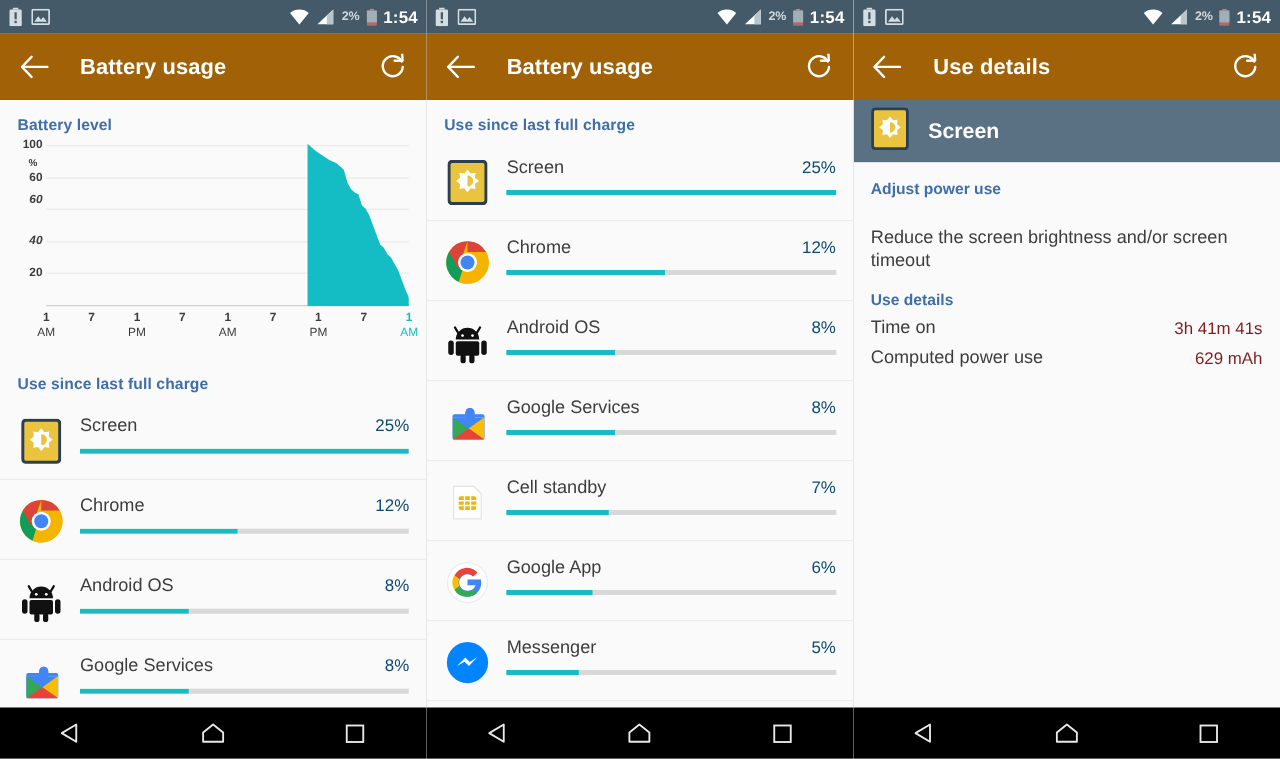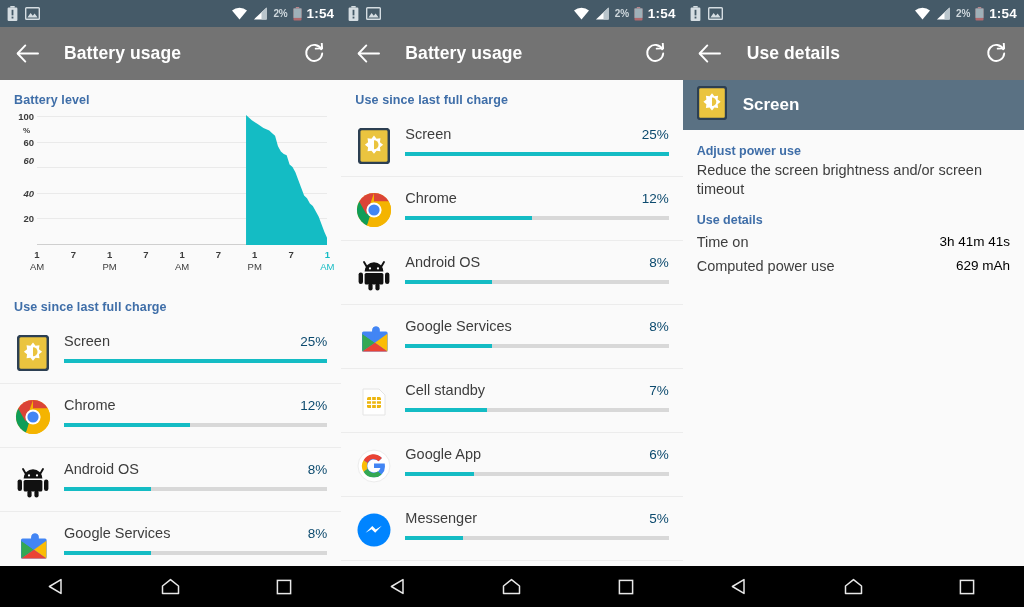--- a/index.html
+++ b/index.html
@@ -10,21 +10,21 @@
 
   
   .statusbar{height:27px;background:#455a68;display:flex;align-items:center;padding:0 7px;flex:none;}
   .sb-left{display:flex;align-items:center;gap:7px;}
   .sb-right{margin-left:auto;display:flex;align-items:center;gap:5px;}
   .sb-pct{color:#cfd8dd;font-size:10px;font-weight:bold;letter-spacing:-.2px;}
   .sb-time{color:#fff;font-size:13.5px;font-weight:bold;letter-spacing:.2px;}
   .ico{display:block;}
 
   
-  .toolbar{height:53px;background:#737373;display:flex;align-items:center;padding:0 14px;flex:none;}
+  .toolbar{height:53px;background:#a16207;display:flex;align-items:center;padding:0 14px;flex:none;}
   .tb-title{color:#fff;font-size:17.5px;font-weight:bold;margin-left:24px;letter-spacing:.1px;}
   .tb-spacer{flex:1;}
   .tb-btn{cursor:pointer;display:flex;align-items:center;justify-content:center;width:26px;height:26px;}
 
   
   .content{flex:1;overflow:hidden;background:#fafafa;position:relative;}
 
   .section-head{color:#3f6ea8;font-size:12.5px;font-weight:bold;padding:13px 14px 6px 14px;letter-spacing:.1px;}
 
   
@@ -51,24 +51,24 @@
   .row-name{font-size:14.5px;color:#3d3d3d;flex:1;white-space:nowrap;overflow:hidden;}
   .row-pct{font-size:13.5px;color:#0c4a6e;margin-left:8px;}
   .bar{margin-top:10px;height:3.5px;background:#d8d8d8;border-radius:0;position:relative;overflow:hidden;}
   .bar-fill{position:absolute;left:0;top:0;bottom:0;background:#14bcc4;}
 
   
   .subheader{height:50px;background:#5a7183;display:flex;align-items:center;padding:0 14px;flex:none;}
   .subheader .sh-title{color:#fff;font-size:17px;font-weight:bold;margin-left:16px;}
   .detail-body{padding:0 14px;background:#fafafa;flex:1;}
   .d-head{color:#3f6ea8;font-size:12.5px;font-weight:bold;padding:14px 0 3px 0;}
-  .d-text{font-size:14.5px;color:#3d3d3d;line-height:19px;}
-  .d-row{display:flex;align-items:flex-start;padding:4px 0;gap:12px;}
+  .d-text{font-size:14.5px;color:#3d3d3d;line-height:19px;margin-top:20px;}
+  .d-row{display:flex;align-items:flex-end;padding:4px 0;gap:12px;}
   .d-key{font-size:14.5px;color:#3d3d3d;flex:1;}
-  .d-val{font-size:13.5px;color:#000000;}
+  .d-val{font-size:13.5px;color:#7f1d1d;}
 
   
   .navbar{position:absolute;left:0;right:0;bottom:0;height:41px;background:#000;display:flex;align-items:center;justify-content:space-around;z-index:20;}
   .nav-btn{width:46px;height:41px;display:flex;align-items:center;justify-content:center;cursor:pointer;}
 </style>
 </head>
 <body>
 
 <div class="screens">
 

